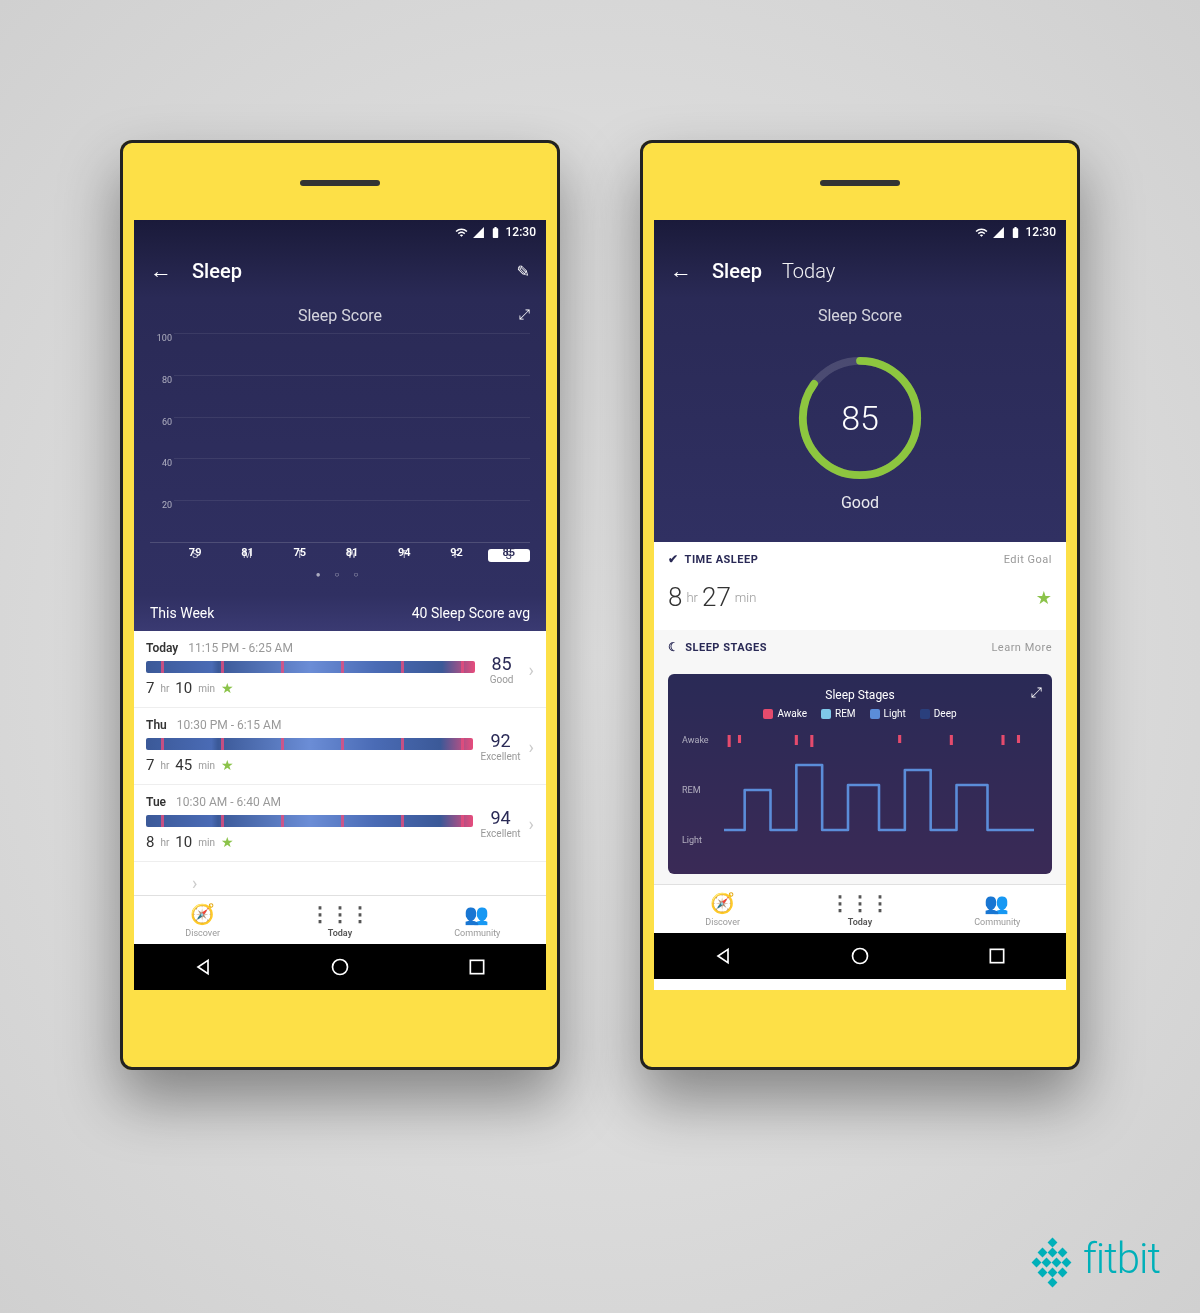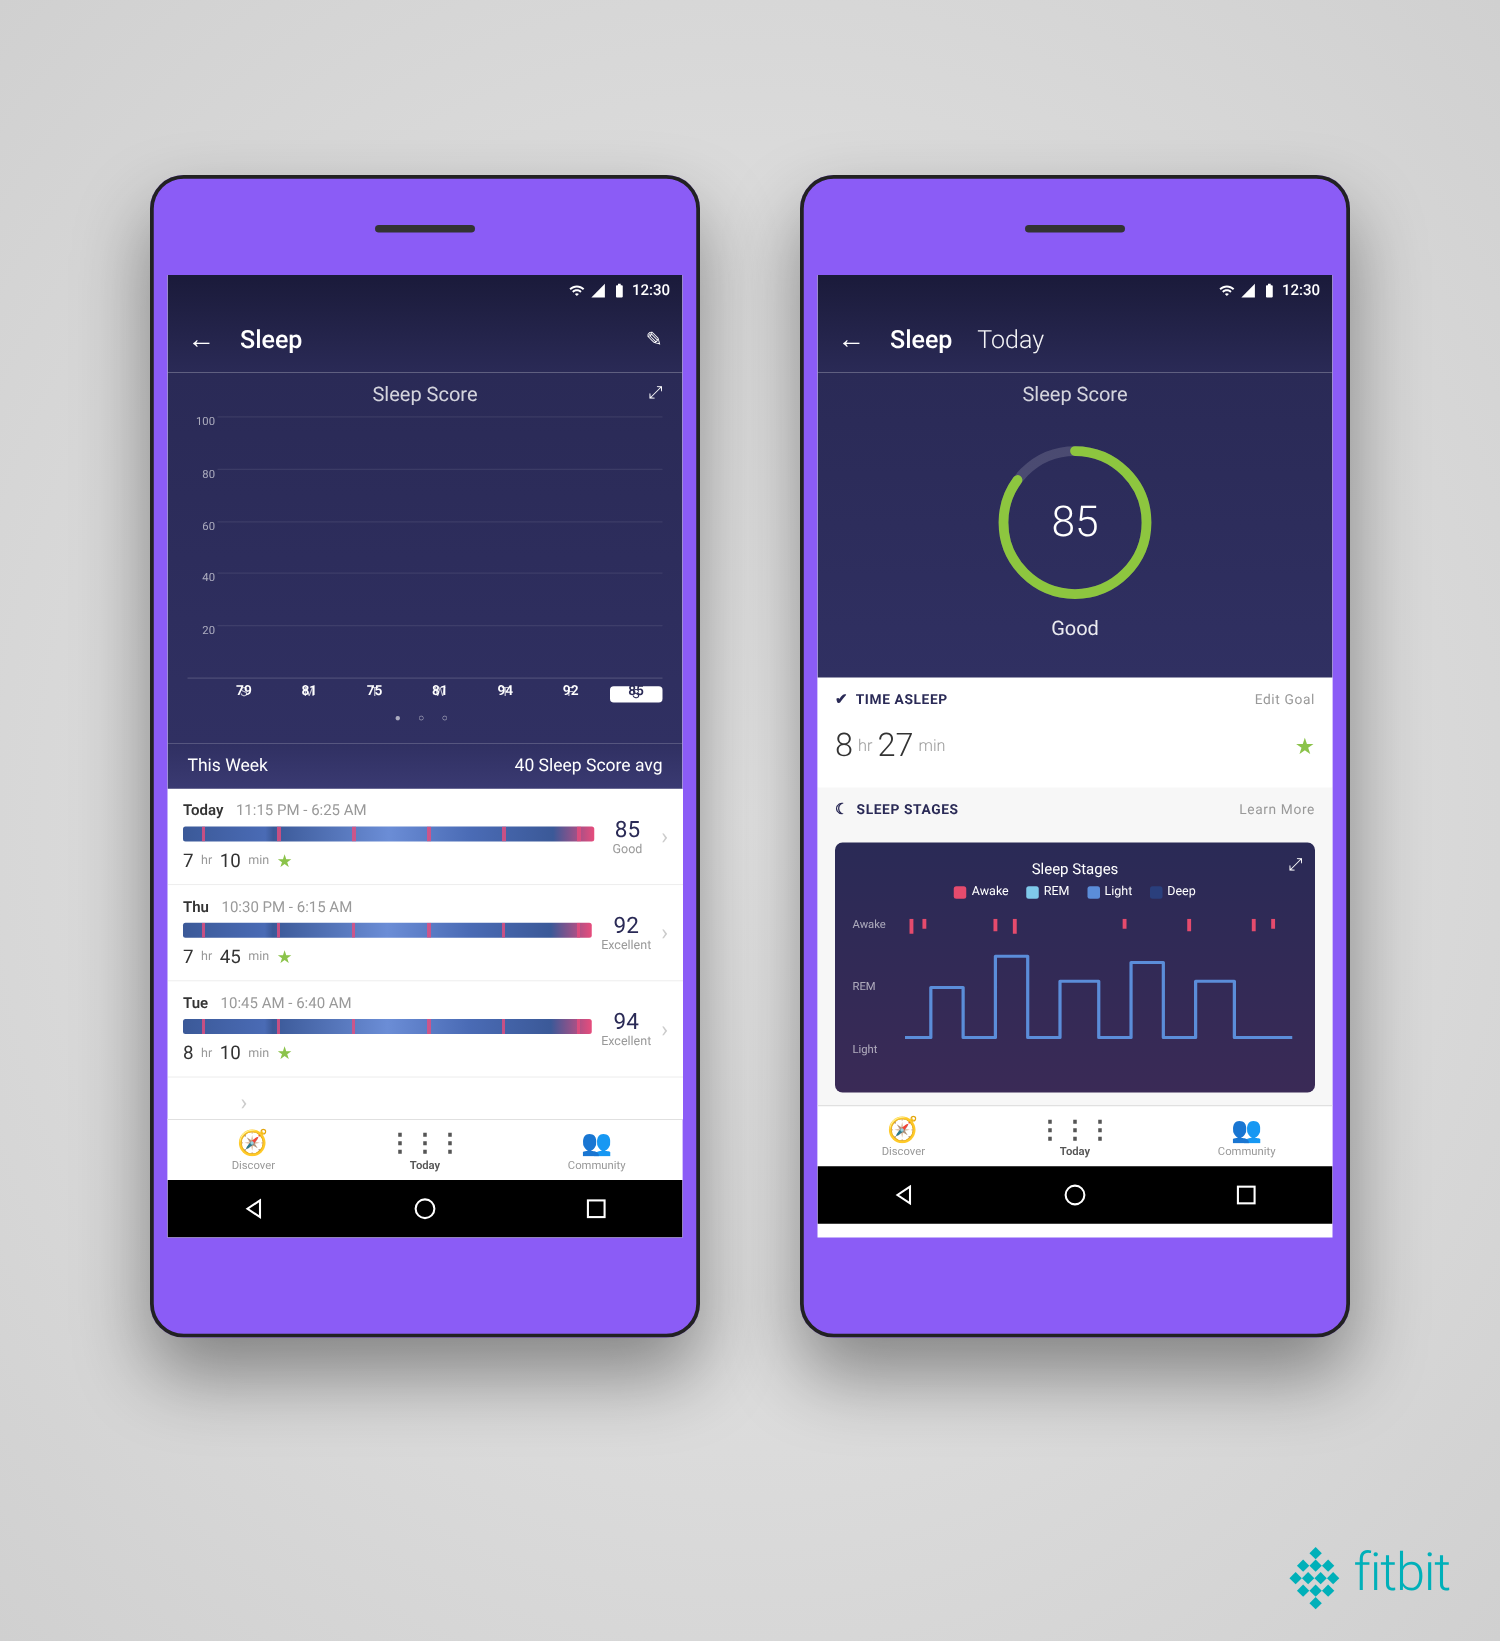--- a/index.html
+++ b/index.html
@@ -13,22 +13,22 @@
   }
   .phones {
     display: flex;
     justify-content: center;
     gap: 80px;
     padding-top: 140px;
   }
   .phone {
     width: 440px;
     height: 930px;
-    background: #8b5cf6;
-    border-radius: 27px;
+    background: #fde047;
+    border-radius: 12px;
     position: relative;
     box-shadow: 0 30px 60px rgba(0,0,0,0.4), inset 0 0 0 3px #222;
     overflow: hidden;
   }
   .screen {
     position: absolute;
     top: 80px; bottom: 80px; left: 14px; right: 14px;
     background: #fff;
     overflow: hidden;
     display: flex;
@@ -361,21 +361,21 @@
                 <span class="star">★</span>
               </div>
     </div>
     <div class="row-score"><span class="num">92</span>Excellent</div>
     <span class="chev">›</span>
           </div>
           <div class="sleep-row">
     <div class="row-left">
       <div class="row-meta">
                 <span class="row-day">Tue</span>
-                <span class="row-time">10:45 AM - 6:40 AM</span>
+                <span class="row-time">10:30 AM - 6:40 AM</span>
               </div>
       <div class="row-bar"></div>
       <div class="row-duration">
                 <span>8</span>
                 <span class="unit">hr</span> 
                 <span>10</span>
                 <span class="unit">min</span> 
                 <span class="star">★</span>
               </div>
     </div>

